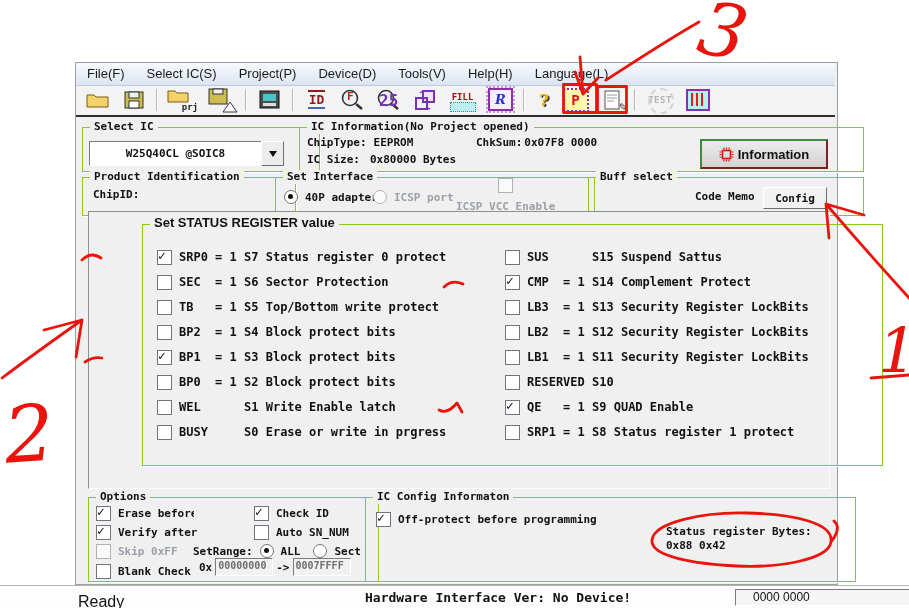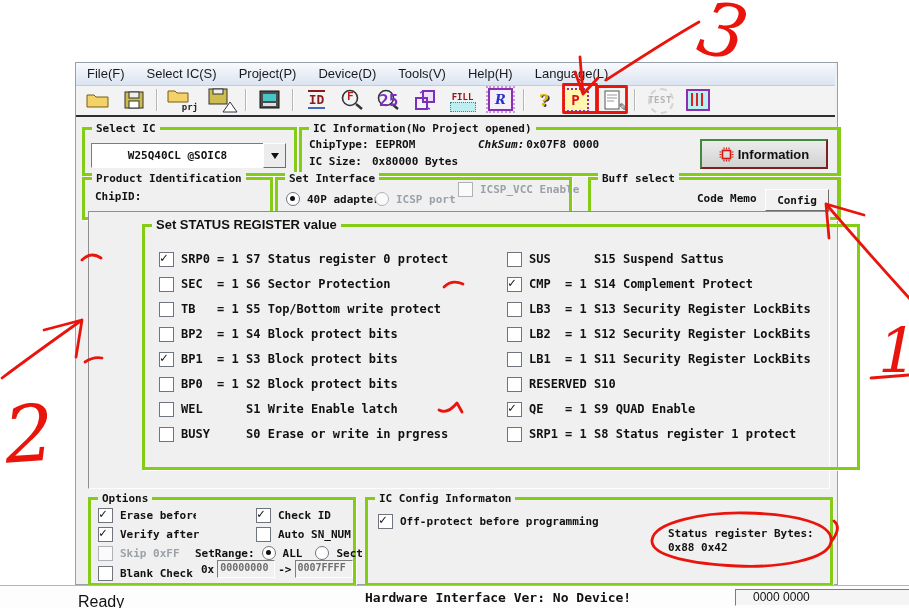--- a/index.html
+++ b/index.html
@@ -13,21 +13,21 @@
            background:linear-gradient(#f8fafd,#dbe4f1);border-bottom:1px solid #c2ccda;
            display:flex;align-items:center;font-family:"Liberation Sans",sans-serif;font-size:13px;color:#1a1a1a;}
   .menu-item{padding:0 11px;height:22px;line-height:22px;cursor:default;}
   .toolbar{position:absolute;left:76px;top:86px;width:759px;height:29px;background:#f3f3f3;
            border-bottom:2px solid #2e2e2e;}
   .tbgroup{position:absolute;top:0;height:27px;display:flex;align-items:center;gap:9px;}
   .tbtn{width:27px;height:25px;display:flex;align-items:center;justify-content:center;position:relative;}
   .tbsep{width:1px;height:22px;background:#b6b6b6;border-right:1px solid #fff;}
 
   
-  .gb{position:absolute;border:3px solid #84cc16;box-shadow:1px 1px 0 rgba(255,255,255,.9);}
+  .gb{position:absolute;border:1px solid #84cc16;box-shadow:1px 1px 0 rgba(255,255,255,.9);padding-left:27px;}
   .gbt{position:absolute;top:-8px;left:7px;background:#f0f0f0;padding:0 4px;
        font-size:11px;font-weight:bold;line-height:14px;white-space:pre;}
 
   
   .sunken{border:1px solid;border-color:#7c7c7c #fff #fff #7c7c7c;background:#fff;}
   .raised{border:1px solid;border-color:#fff #6e6e6e #6e6e6e #fff;background:#ececec;}
   .cb{width:13px;height:13px;background:#fff;border:1px solid #70757d;flex:0 0 auto;position:relative;}
   .cb.on::after{content:"✓";position:absolute;left:0px;top:-3px;font-size:13px;font-weight:bold;color:#101010;}
   .rad{width:12px;height:12px;border-radius:50%;background:#fff;border:1px solid #70757d;flex:0 0 auto;position:relative;}
   .rad.on::after{content:"";position:absolute;left:3px;top:3px;width:5px;height:5px;border-radius:50%;background:#111;}
@@ -177,21 +177,21 @@
     </div>
   </div>
 
   <div class="gb" style="left:299px;top:127px;width:536px;height:43px;">
     <span class="gbt">IC Information(No Project opened)</span>
     <div class="row" style="left:7px;top:5px;">
       <span class="slbl">ChipType:</span>
       <span class="slbl">EEPROM</span>
     </div>
     <div class="row" style="left:176px;top:5px;">
-      <span class="slbl" style="margin-right:-5px;font-style:italic;">ChkSum:</span>
+      <span class="slbl" style="margin-right:-5px;">ChkSum:</span>
       <span class="slbl">0x07F8 0000</span>
     </div>
     <div class="row" style="left:7px;top:22px;">
       <span class="slbl">IC Size:</span>
       <span class="slbl" style="margin-left:3px;">0x80000 Bytes</span>
     </div>
   </div>
 
   <div style="position:absolute;left:700px;top:139px;width:124px;height:26px;background:linear-gradient(#ececec,#d2d2d2);border:2px solid;border-color:#3f8a3f #7c2020 #7c2020 #3f8a3f;display:flex;align-items:center;justify-content:center;gap:4px;">
     <svg width="15" height="15" viewBox="0 0 15 15">
@@ -209,21 +209,21 @@
   <div class="gb" style="left:275px;top:177px;width:291px;height:37px;">
     <span class="gbt">Set Interface</span>
     <div class="row" style="left:8px;top:10px;">
       <span class="rad on"></span>
       <span class="slbl">40P adapter</span>
     </div>
     <div class="row disabled" style="left:97px;top:10px;">
       <span class="rad"></span>
       <span class="slbl">ICSP port</span>
     </div>
-    <div class="row disabled" style="left:180px;top:0;">
+    <div class="row disabled" style="left:180px;top:0;flex-direction:column;">
       <span class="cb"></span>
       <span class="slbl">ICSP_VCC Enable</span>
     </div>
   </div>
 
   <div class="gb" style="left:588px;top:177px;width:247px;height:37px;">
     <span class="gbt">Buff select</span>
     <span class="slbl" style="position:absolute;left:106px;top:12px;">Code Memo</span>
     <div class="raised" style="position:absolute;left:174px;top:9px;width:62px;height:20px;display:flex;align-items:center;justify-content:center;background:#f2f2f2;">
       <span class="slbl">Config</span>

